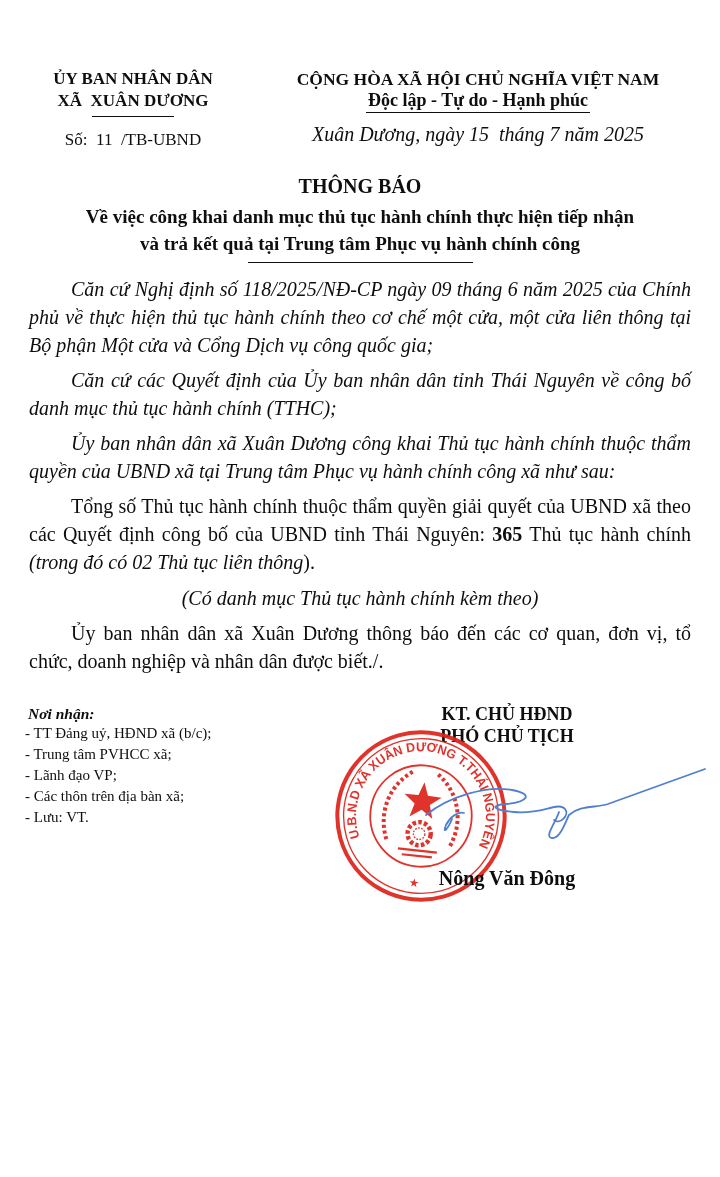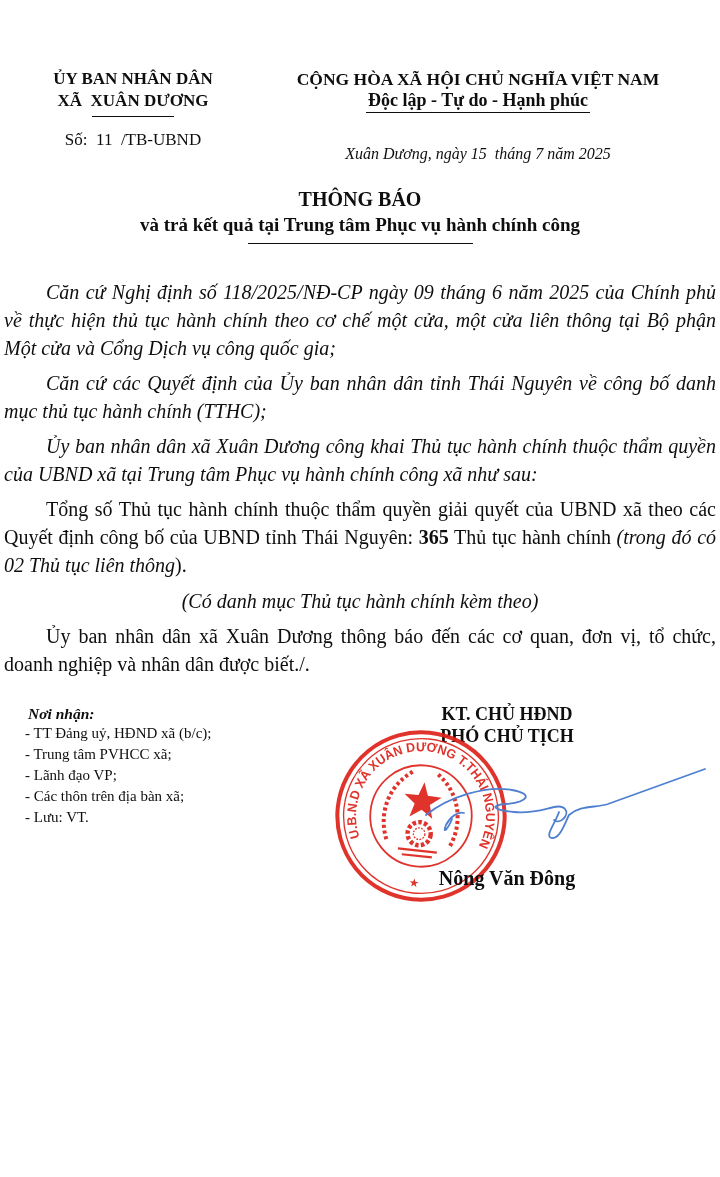--- a/index.html
+++ b/index.html
@@ -16,31 +16,31 @@
   
   .header { display:flex; padding-top:68px; }
   .header-left  { width:252px; text-align:center; padding-left:14px; }
   .header-right { flex:1; text-align:center; padding-right:16px; }
   .org-line  { font-size:17px; font-weight:bold; line-height:22px;text-align:center; }
   .org-rule  { width:82px; border-top:1.6px solid #0e0e0e; margin:4px auto 0; }
   .doc-number{ font-size:17px; margin-top:13px; }
   .nat-line1 { font-size:17.5px; font-weight:bold; line-height:22px;font-family:Liberation Serif, serif; }
   .nat-line2 { display:inline-block; font-size:18px; font-weight:bold;
                border-bottom:1.6px solid #0e0e0e; padding:0 2px 1px; }
-  .dateline  { font-size:16px; font-style:italic; margin-top:32px; }
+  .dateline  { font-size:20px; font-style:italic; margin-top:10px; }
 
   
   .title-block { text-align:center; margin-top:25px; padding:0 15px; }
   .doc-kind { font-size:20px; font-weight:bold; }
   .subject  { font-size:19px; font-weight:bold; line-height:27px; }
   .subject.first { margin-top:5px; }
   .title-rule { width:225px; border-top:1.6px solid #0e0e0e; margin:5px auto 0; }
 
   
-  .body { padding:0 4px; margin-top:34px; }
+  .body { padding:0 29px; margin-top:12px; }
   .body p { font-size:20px; line-height:28px; text-align:justify;
             text-indent:42px; margin-top:7px; }
   .body p.first { margin-top:0; }
   .body p.center-note { text-align:center; text-indent:0; margin-top:8px; }
 
   
   .footer { position:absolute; left:0; top:695px; width:720px; height:482px; }
   .recipients { position:absolute; left:28px; top:10px; }
   .recipients-label { font-size:15.5px; font-weight:bold; font-style:italic; }
   .recipient-line { font-size:15px; line-height:21px; margin-left:-3px; }
@@ -65,20 +65,21 @@
     </div>
     <div class="header-right">
       <div class="nat-line1">CỘNG HÒA XÃ HỘI CHỦ NGHĨA VIỆT NAM</div>
       <div><span class="nat-line2">Độc lập - Tự do - Hạnh phúc</span></div>
       <div class="dateline ws-pre">Xuân Dương, ngày 15  tháng 7 năm 2025</div>
     </div>
   </div>
 
   <div class="title-block">
     <div class="doc-kind">THÔNG BÁO</div>
+    <div class="subject first">Về việc công khai danh mục thủ tục hành chính thực hiện tiếp nhận</div>
     <div class="subject">và trả kết quả tại Trung tâm Phục vụ hành chính công</div>
     <div class="title-rule"></div>
   </div>
 
   <div class="body">
     <p class="italic first">Căn cứ Nghị định số 118/2025/NĐ-CP ngày 09 tháng 6 năm 2025 của Chính phủ về thực hiện thủ tục hành chính theo cơ chế một cửa, một cửa liên thông tại Bộ phận Một cửa và Cổng Dịch vụ công quốc gia;</p>
     <p class="italic">Căn cứ các Quyết định của Ủy ban nhân dân tỉnh Thái Nguyên về công bố danh mục thủ tục hành chính (TTHC);</p>
     <p class="italic">Ủy ban nhân dân xã Xuân Dương công khai Thủ tục hành chính thuộc thẩm quyền của UBND xã tại Trung tâm Phục vụ hành chính công xã như sau:</p>
     <p><span>Tổng số Thủ tục hành chính thuộc thẩm quyền giải quyết của UBND xã theo các Quyết định công bố của UBND tỉnh Thái Nguyên: </span><span class="bold">365</span><span> Thủ tục hành chính </span><span class="italic">(trong đó có 02 Thủ tục liên thông</span><span>).</span></p>
     <p class="center-note italic">(Có danh mục Thủ tục hành chính kèm theo)</p>

